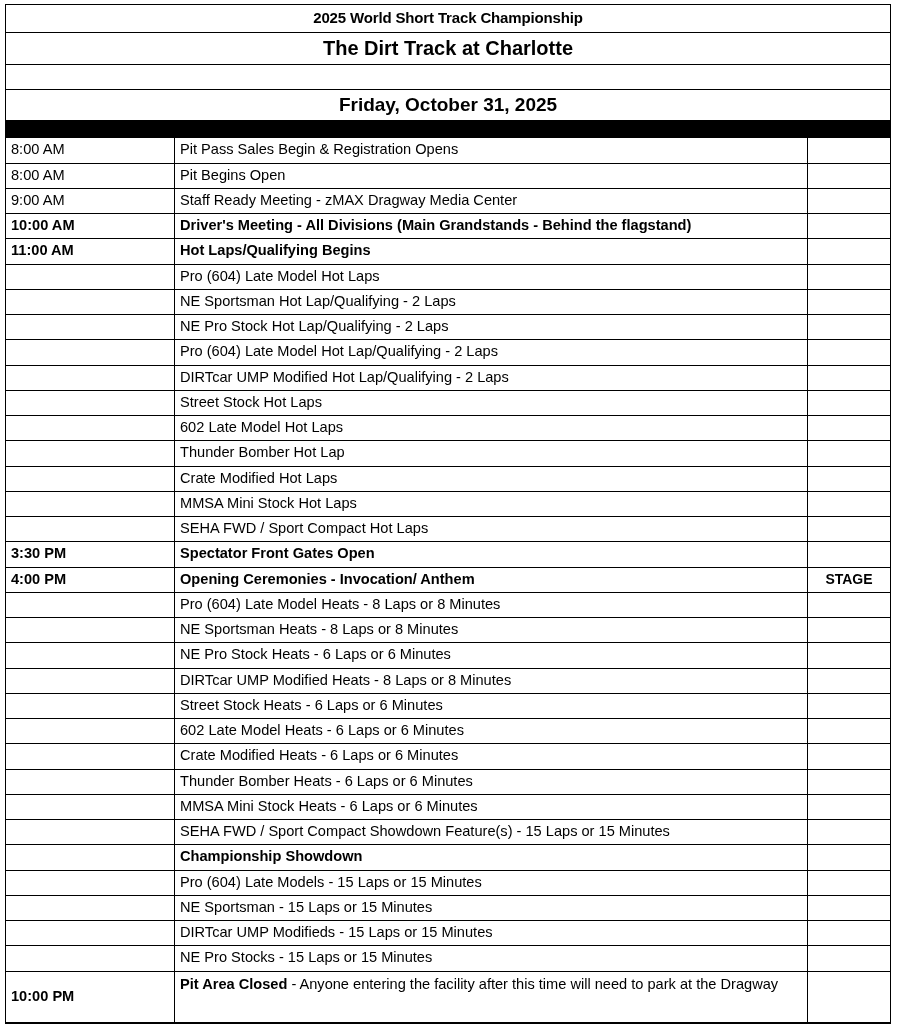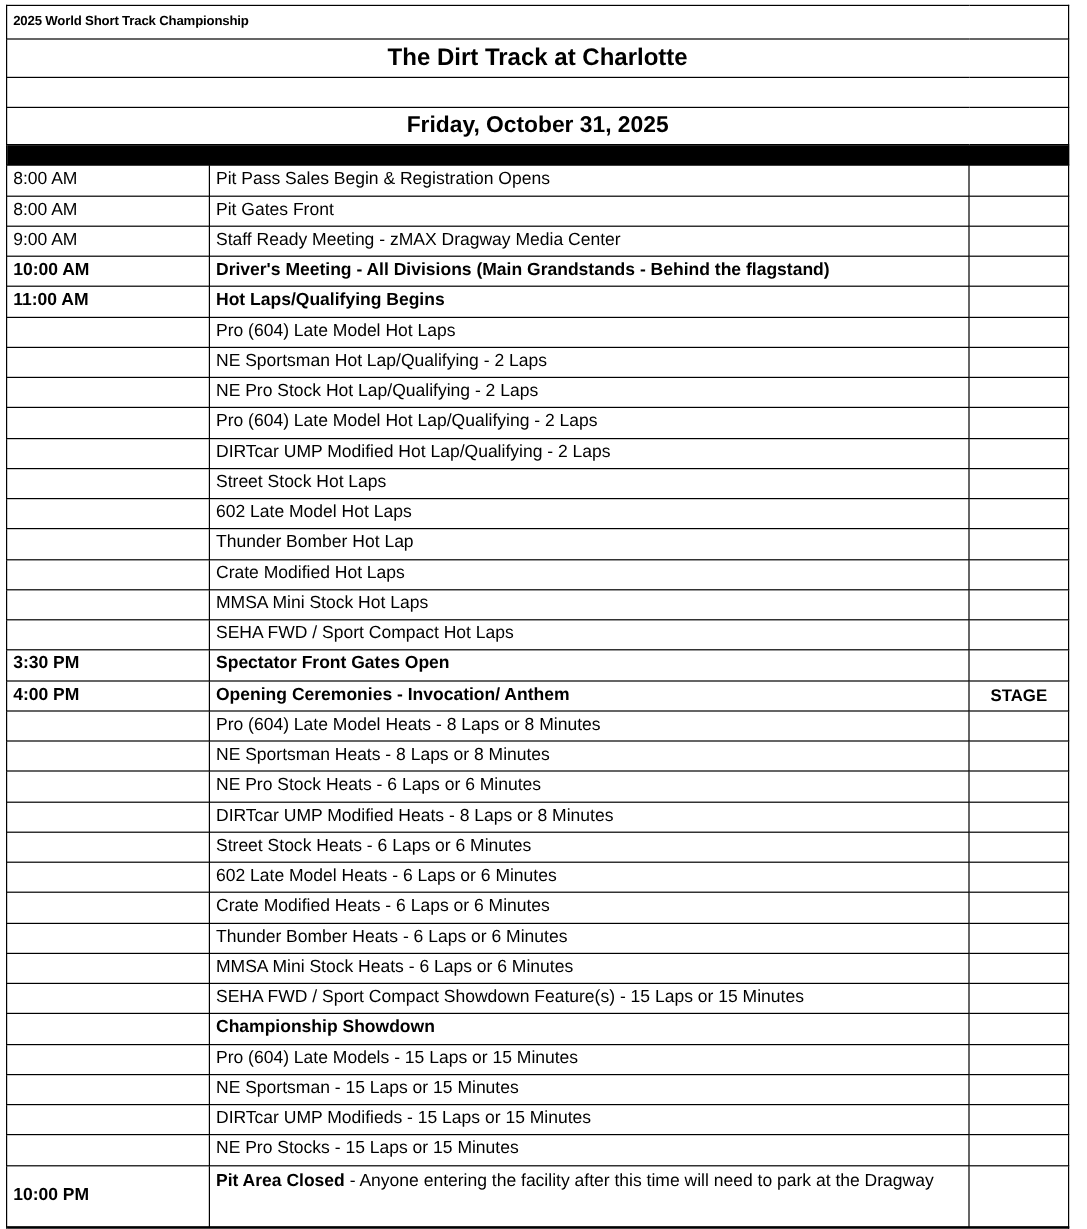--- a/index.html
+++ b/index.html
@@ -37,23 +37,23 @@
     background: #ffffff;
   }
 
   
   col.c-time  { width: 169px; }
   col.c-event { width: 633px; }
   col.c-note  { width: 83px; }
 
   
   td.title {
-    text-align: left;
+    text-align: center;
     font-weight: bold;
-    font-size: 11px;
+    font-size: 15px;
     height: 22px;
     letter-spacing: -0.15px;
   }
   td.title-main { border-top-width: 2.4px; }
   td.subtitle {
     text-align: center;
     font-weight: bold;
     font-size: 20px;
     height: 21px;
     border-bottom-width: 2.4px;
@@ -131,21 +131,21 @@
         <td colspan="3"></td>
       </tr>
 
       <tr class="data">
           <td class="time">8:00 AM</td>
           <td class="event">Pit Pass Sales Begin &amp; Registration Opens</td>
           <td class="note bold"></td>
         </tr>
         <tr class="data">
           <td class="time">8:00 AM</td>
-          <td class="event">Pit Gates Front</td>
+          <td class="event">Pit Begins Open</td>
           <td class="note bold"></td>
         </tr>
         <tr class="data">
           <td class="time">9:00 AM</td>
           <td class="event">Staff Ready Meeting - zMAX Dragway Media Center</td>
           <td class="note bold"></td>
         </tr>
         <tr class="data">
           <td class="time bold">10:00 AM</td>
           <td class="event bold">Driver's Meeting - All Divisions (Main Grandstands - Behind the flagstand)</td>

